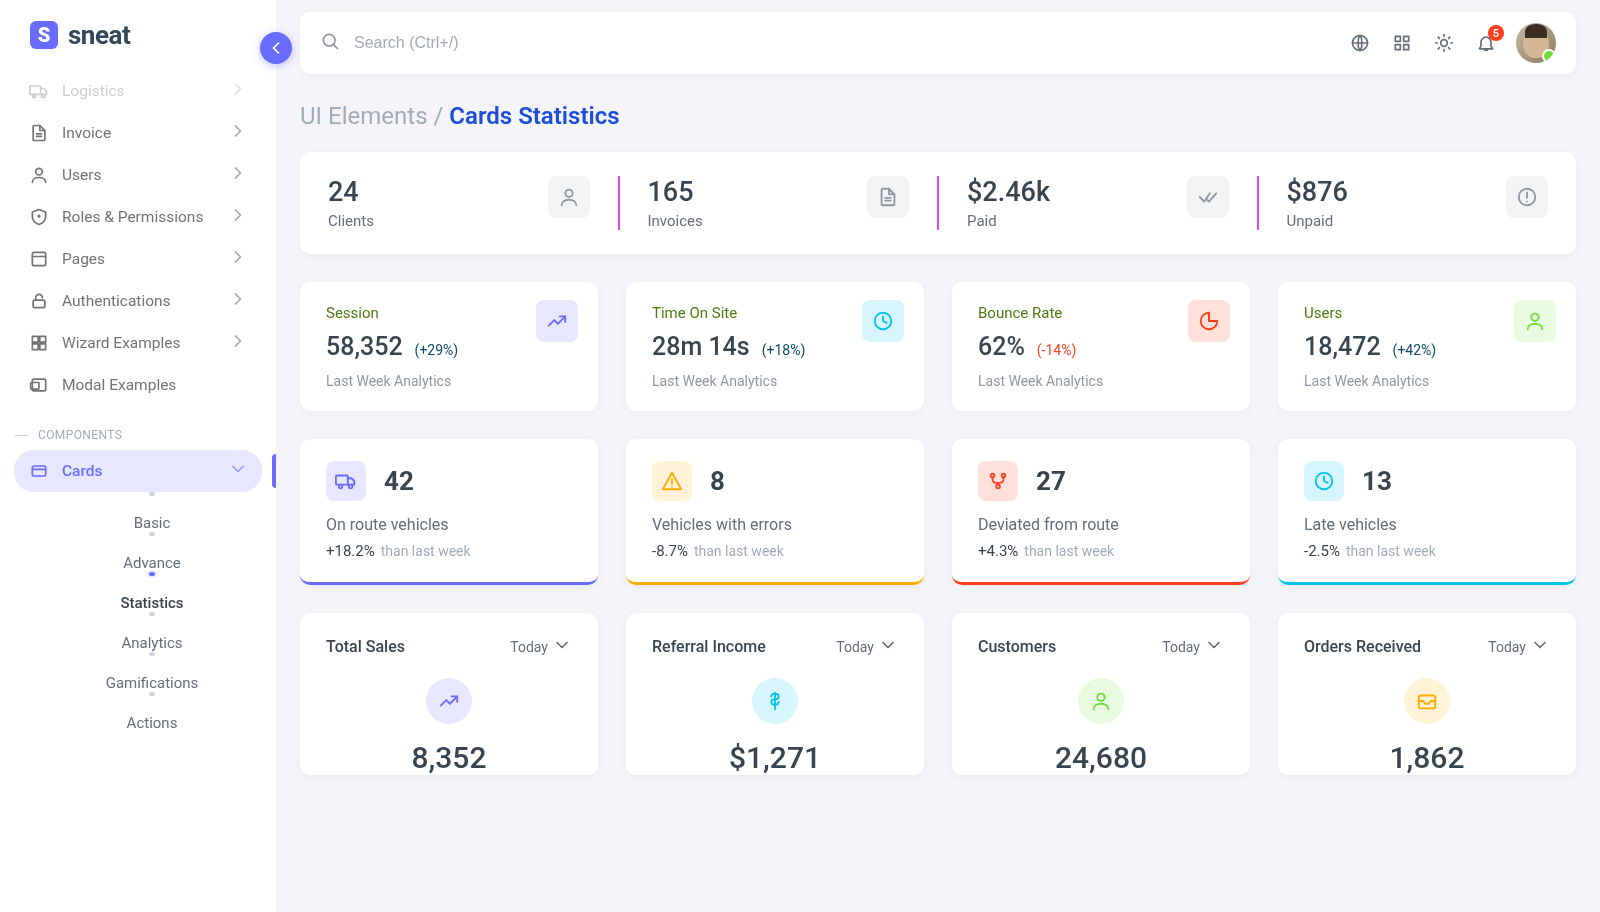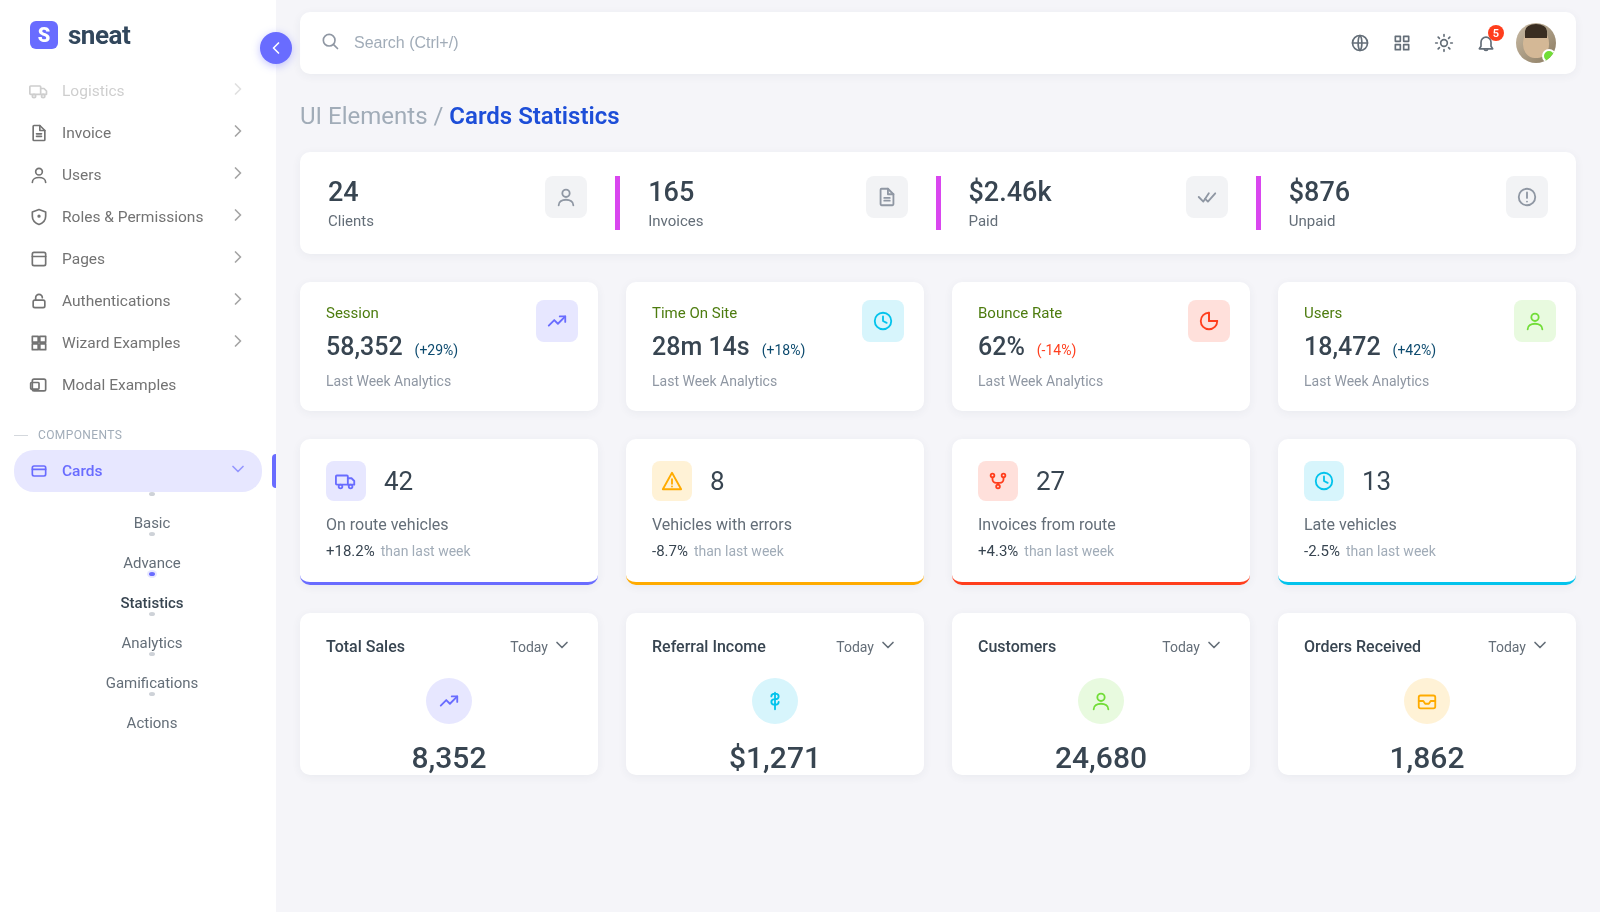--- a/index.html
+++ b/index.html
@@ -46,21 +46,21 @@
 
 .breadcrumb { margin:28px 0 22px; font-size:24px; color:#a1acb8; }
 .breadcrumb .current { color:#1d4ed8; font-weight:600; }
 
 
 .row { display:flex; gap:28px; }
 .card { background:#fff; border-radius:10px; box-shadow:0 2px 10px rgba(50,60,90,.06); }
 
 
 .quad { display:flex; padding:24px 28px; gap:0; margin-bottom:28px; }
-.qcell { flex:1; display:flex; align-items:flex-start; justify-content:space-between; padding-right:28px; border-right:5px solid #d946ef; }
+.qcell { flex:1; display:flex; align-items:flex-start; justify-content:space-between; padding-right:28px; border-right:2px solid #d946ef; }
 .qcell:last-child { border-right:none; padding-right:0; }
 .qcell + .qcell { padding-left:28px; }
 .qval { font-size:27px; font-weight:500; color:#384551; }
 .qlab { font-size:15px; color:#646e78; margin-top:4px; }
 .qicon { width:42px; height:42px; border-radius:8px; background:#f2f3f5; display:flex; align-items:center; justify-content:center; color:#8f97a3; }
 
 
 .ana { flex:1; padding:22px 26px; position:relative; }
 .ana-title { font-size:15px; color:#4d7c0f; margin-bottom:10px; }
 .ana-val { font-size:25px; font-weight:500; color:#384551; display:inline-block; }
@@ -71,21 +71,21 @@
 .bg-primary { background:#e7e7ff; color:#696cff; }
 .bg-info { background:#d7f5fc; color:#03c3ec; }
 .bg-danger { background:#ffe0db; color:#ff3e1d; }
 .bg-success { background:#e8fadf; color:#71dd37; }
 .bg-warning { background:#fff2d6; color:#ffab00; }
 
 
 .veh { flex:1; padding:22px 26px; border-bottom:3px solid transparent; }
 .veh-head { display:flex; align-items:center; gap:18px; margin-bottom:14px; }
 .veh-icon { width:40px; height:40px; border-radius:8px; display:flex; align-items:center; justify-content:center; }
-.veh-val { font-size:26px; font-weight:400; }
+.veh-val { font-size:26px; font-weight:700; }
 .veh-label { font-size:16px; color:#646e78; margin-bottom:8px; }
 .veh-delta { font-size:15px; color:#384551; }
 .tlw { color:#a1acb8; font-size:14px; margin-left:6px; }
 .border-primary { border-bottom-color:#696cff; }
 .border-warning { border-bottom-color:#ffab00; }
 .border-danger  { border-bottom-color:#ff3e1d; }
 .border-info    { border-bottom-color:#03c3ec; }
 
 
 .bot { flex:1; padding:22px 26px 0 26px; }
@@ -517,21 +517,21 @@
   </div>
   <div class="card veh border-danger">
     <div class="veh-head">
       <div class="veh-icon bg-danger">
             <svg viewBox="0 0 24 24">
               <use href="#i-branch"></use>
             </svg>
           </div>
       <div class="veh-val">27</div>
     </div>
-    <div class="veh-label">Invoices from route</div>
+    <div class="veh-label">Deviated from route</div>
     <div class="veh-delta">
       <span>+4.3%</span><span class="tlw">than last week</span>
     </div>
   </div>
   <div class="card veh border-info">
     <div class="veh-head">
       <div class="veh-icon bg-info">
             <svg viewBox="0 0 24 24">
               <use href="#i-clock"></use>
             </svg>

